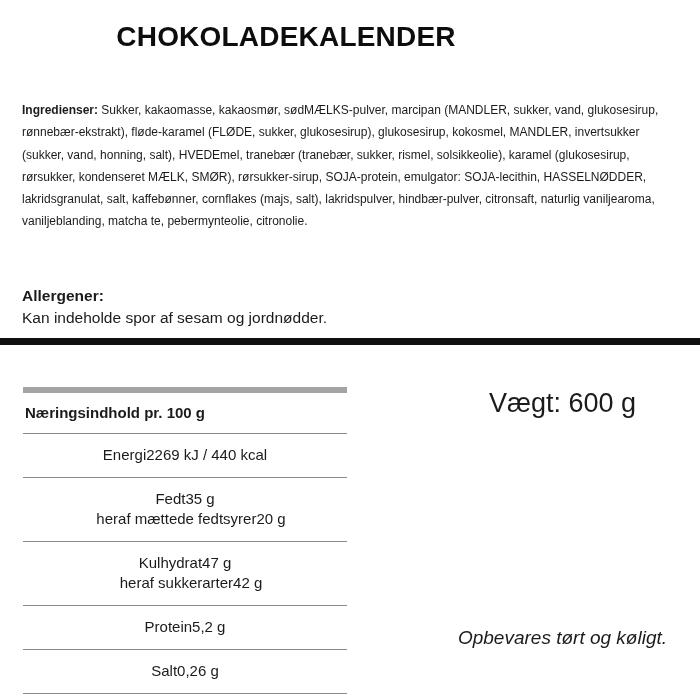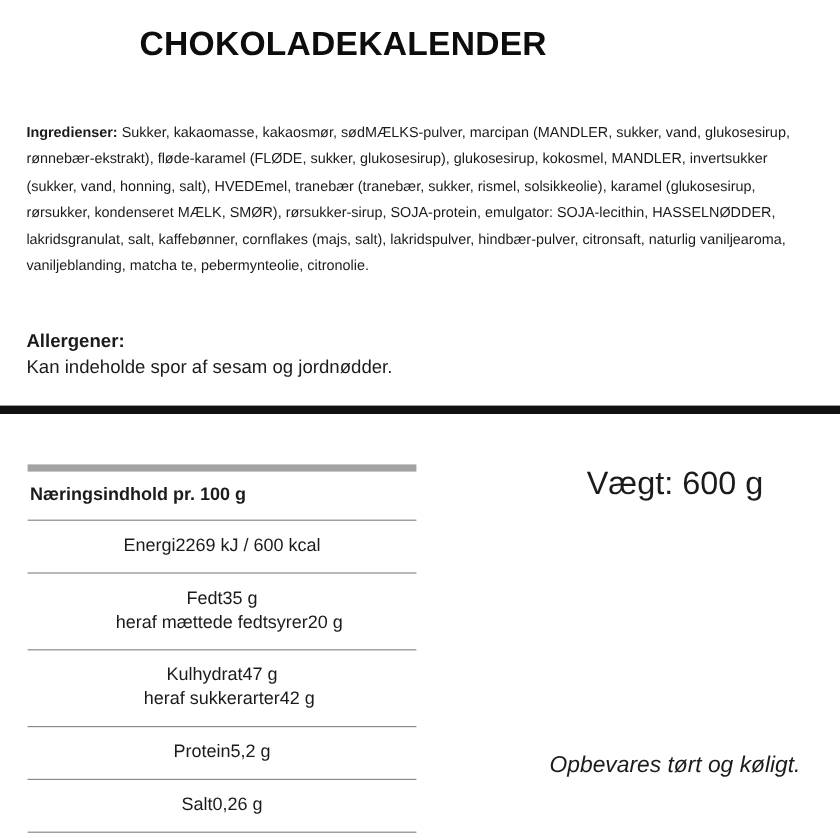--- a/index.html
+++ b/index.html
@@ -34,21 +34,21 @@
     left: 22px;
     width: 658px;
     font-size: 12px;
     line-height: 22.3px;
   }
   .ingredients-label {
     font-weight: 700;
   }
   .allergens-block {
     position: absolute;
-    top: 274px;
+    top: 285px;
     left: 22px;
     width: 658px;
     font-size: 15.5px;
     line-height: 22.3px;
   }
   .allergens-heading {
     font-weight: 700;
   }
   .divider-bar {
     position: absolute;
@@ -125,21 +125,21 @@
 
   <div class="nutrition-table">
 
     <div class="nutrition-section">
       <div class="nutrition-heading">Næringsindhold pr. 100 g</div>
     </div>
 
     <div class="nutrition-section">
       <div class="nutrient-row">
         <span class="nutrient-name">Energi</span>
-        <span class="nutrient-value">2269 kJ / 600 kcal</span>
+        <span class="nutrient-value">2269 kJ / 440 kcal</span>
       </div>
     </div>
 
     <div class="nutrition-section">
       <div class="nutrient-row">
         <span class="nutrient-name">Fedt</span>
         <span class="nutrient-value">35 g</span>
       </div>
       <div class="nutrient-row sub">
         <span class="nutrient-name">heraf mættede fedtsyrer</span>

